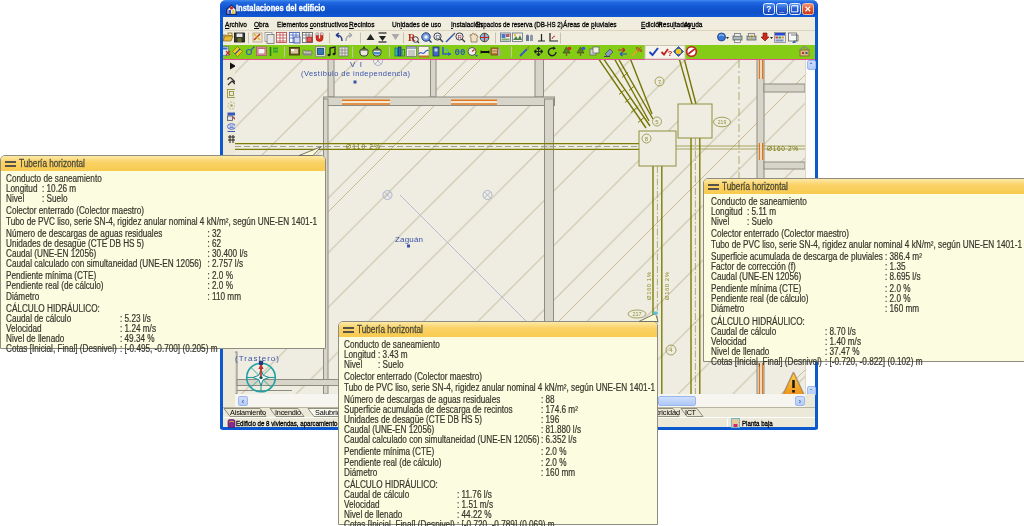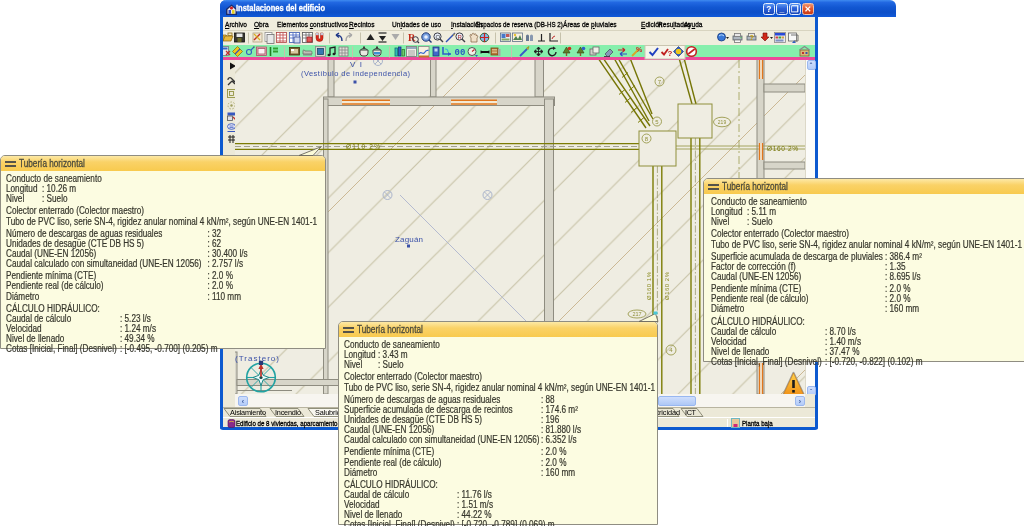--- a/index.html
+++ b/index.html
@@ -1,24 +1,24 @@
 <!DOCTYPE html>
 <html><head><meta charset="utf-8"><style>
 * {margin:0;padding:0;box-sizing:border-box}
 html,body {width:1024px;height:526px;background:#fff;font-family:"Liberation Sans",sans-serif;overflow:hidden}
 #page {position:relative;width:1024px;height:526px}
 #win {position:absolute;left:220px;top:0;width:598px;height:430px;background:#ece9d8;border:3px solid #0c59cf;border-top:none;border-radius:6px 6px 3px 3px}
-#tbar {position:absolute;left:-3px;top:0;width:676px;height:17px;border-radius:6px 6px 0 0;background:linear-gradient(180deg,#3f8bf0 0%,#2268e2 14%,#1257d2 42%,#0d4fc8 72%,#1159d8 100%)}
+#tbar {position:absolute;left:-3px;top:0;width:598px;height:17px;border-radius:6px 6px 0 0;background:linear-gradient(180deg,#3f8bf0 0%,#2268e2 14%,#1257d2 42%,#0d4fc8 72%,#1159d8 100%)}
 #ticon {position:absolute;left:5px;top:2.5px;width:13px;height:13px}
 #ttext {position:absolute;left:16px;top:3px;color:#fff;font-weight:bold;font-size:8.5px}
 .tbtn {position:absolute;top:3px;width:11.5px;height:12px;border-radius:2.5px;border:1px solid #e8f0fc;color:#fff;font-size:8.5px;font-weight:bold;text-align:center;line-height:10px;background:linear-gradient(180deg,#5a96f2,#2a60d8 45%,#1a48b8)}
 #menu {position:absolute;left:0;top:17px;width:592px;height:14px;background:#f0edde;border-bottom:1px solid #d8d4c0}
 .mi {position:absolute;top:2.5px;font-size:8px}
 #tb1 {position:absolute;left:0;top:31px;width:592px;height:14px;background:#f0edde}
-#tb2 {position:absolute;left:0;top:45px;width:592px;height:15px;background:#86efac;border-bottom:3px solid #ec4899}
+#tb2 {position:absolute;left:0;top:45px;width:592px;height:15px;background:#84cc16;border-bottom:1px solid #ec4899}
 #cwrap {position:absolute;left:0;top:60px;width:592px;height:334px;background:#ece9d8}
 #minibar {position:absolute;left:0;top:0;width:12px;height:334px;background:#ece9d8}
 #planwrap {position:absolute;left:12px;top:0;width:570px;height:334px}
 #vsb {position:absolute;left:582px;top:0;width:10px;height:334px;background:#fcfcfa;border-left:1px solid #dcd8c8}
 #hsbrow {position:absolute;left:0;top:394px;width:592px;height:13px;background:#ece9d8}
 #hsb {position:absolute;left:12px;top:0;width:570px;height:13px;background:#f7f5f0}
 .sbtn {position:absolute;background:linear-gradient(180deg,#cfdefc,#b4ccf8);border:1px solid #9cb8ee;border-radius:2px;color:#3a5a9c;font-weight:bold;text-align:center}
 #tabrow {position:absolute;left:0;top:407px;width:592px;height:9.5px;background:#ece9d8;border-top:1px solid #b8b4a0}
 #sbar {position:absolute;left:0;top:416.5px;width:592px;height:10.5px;background:#ece9d8;border-top:1px solid #fff;font-size:7.5px}
 .tip {position:absolute;background:#fcfce1;border:1px solid #8f8d82;border-radius:5px 5px 0 0;box-shadow:0 0 0 0;z-index:5}

